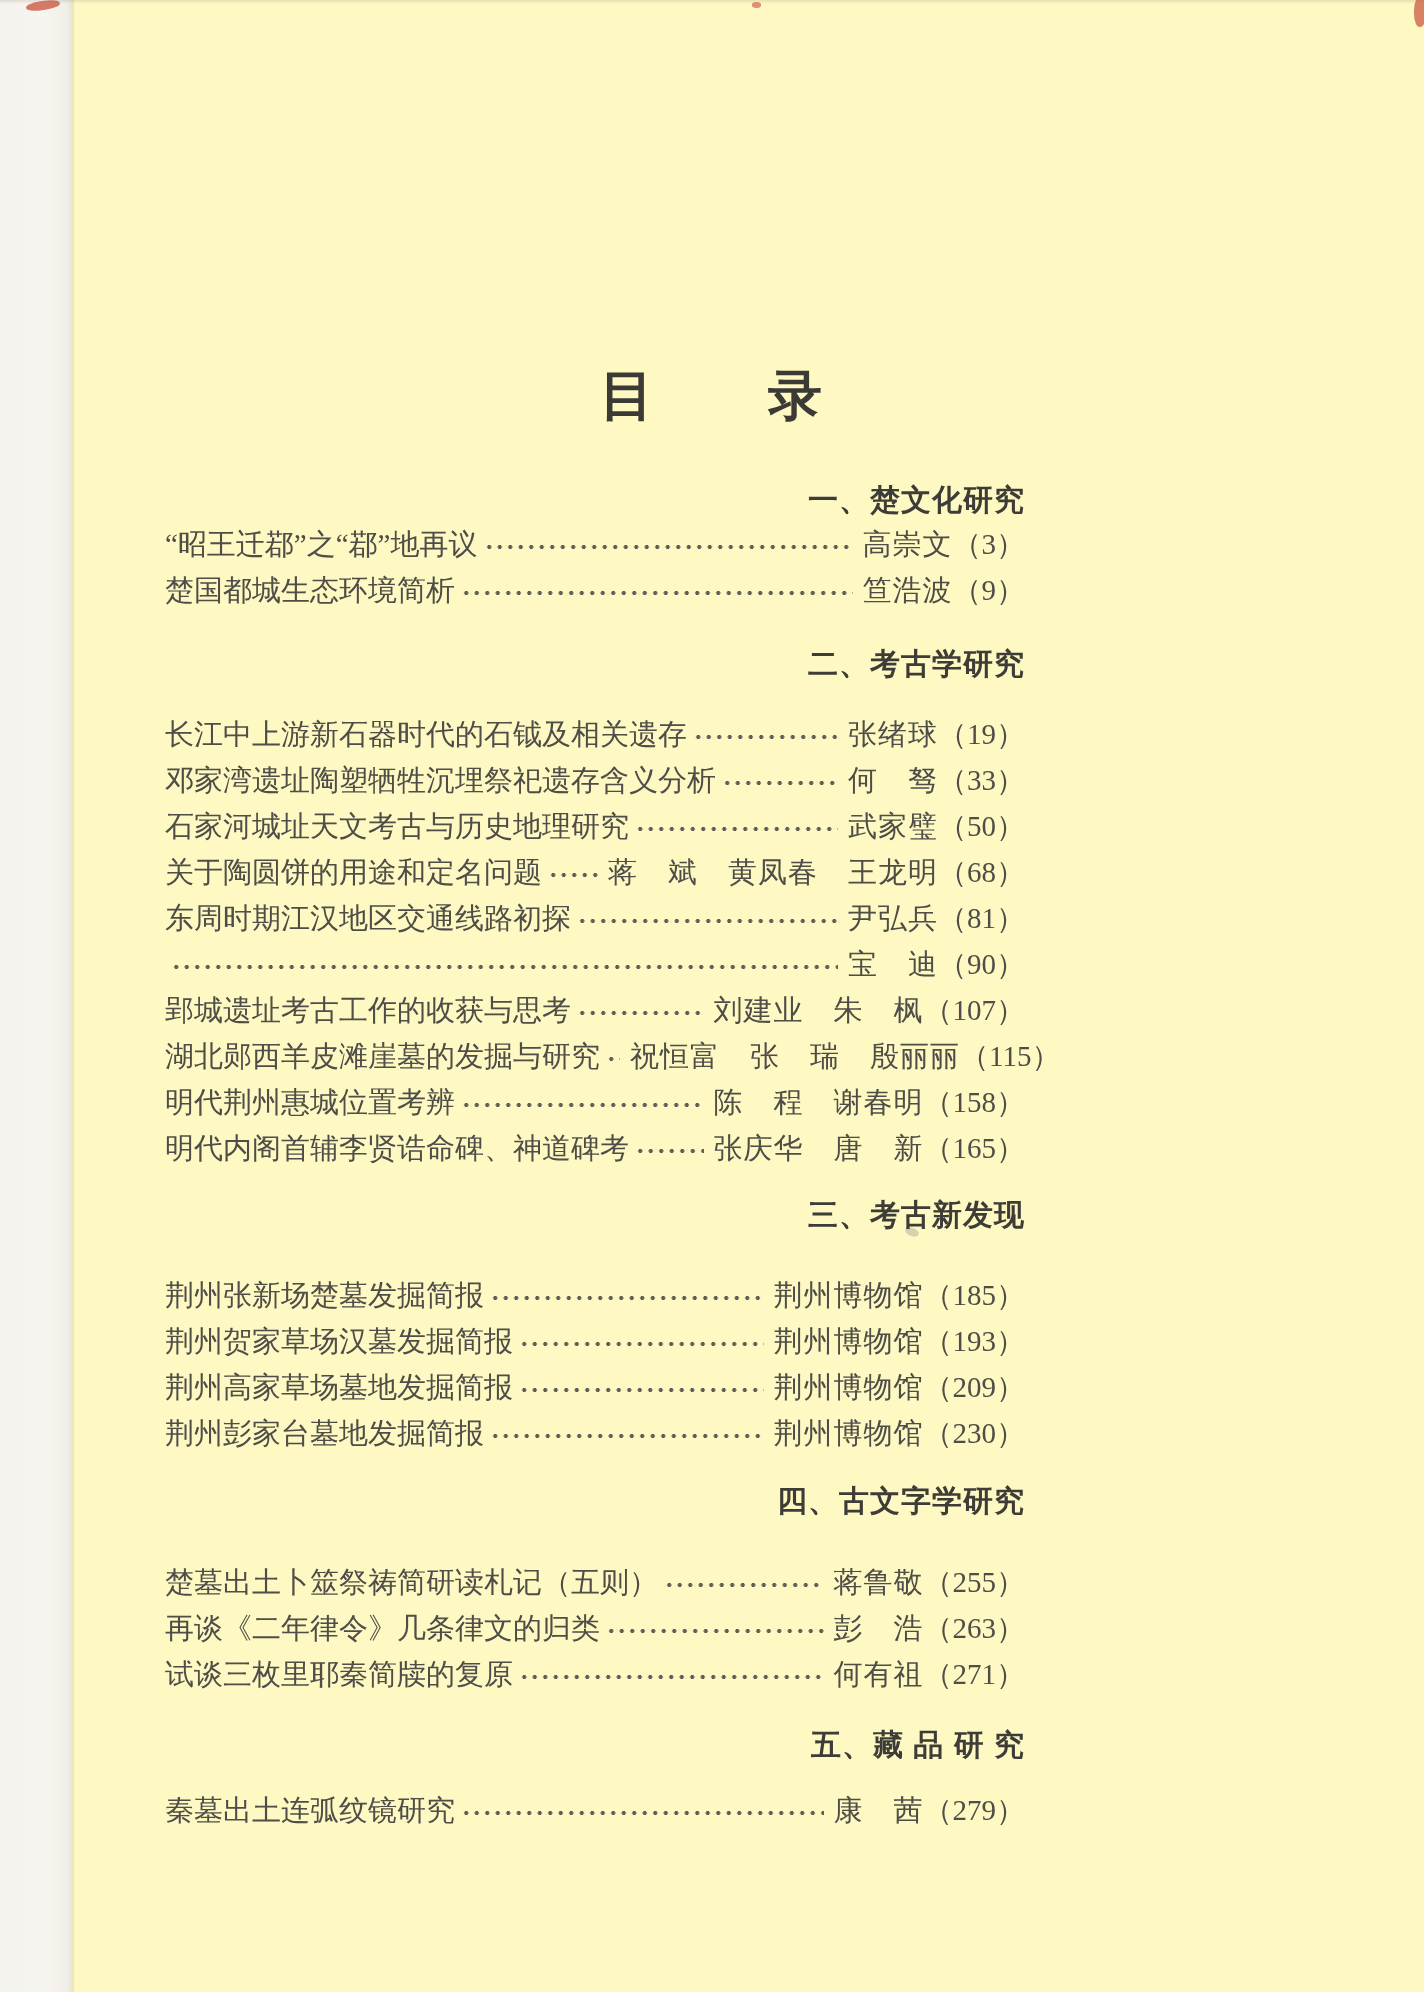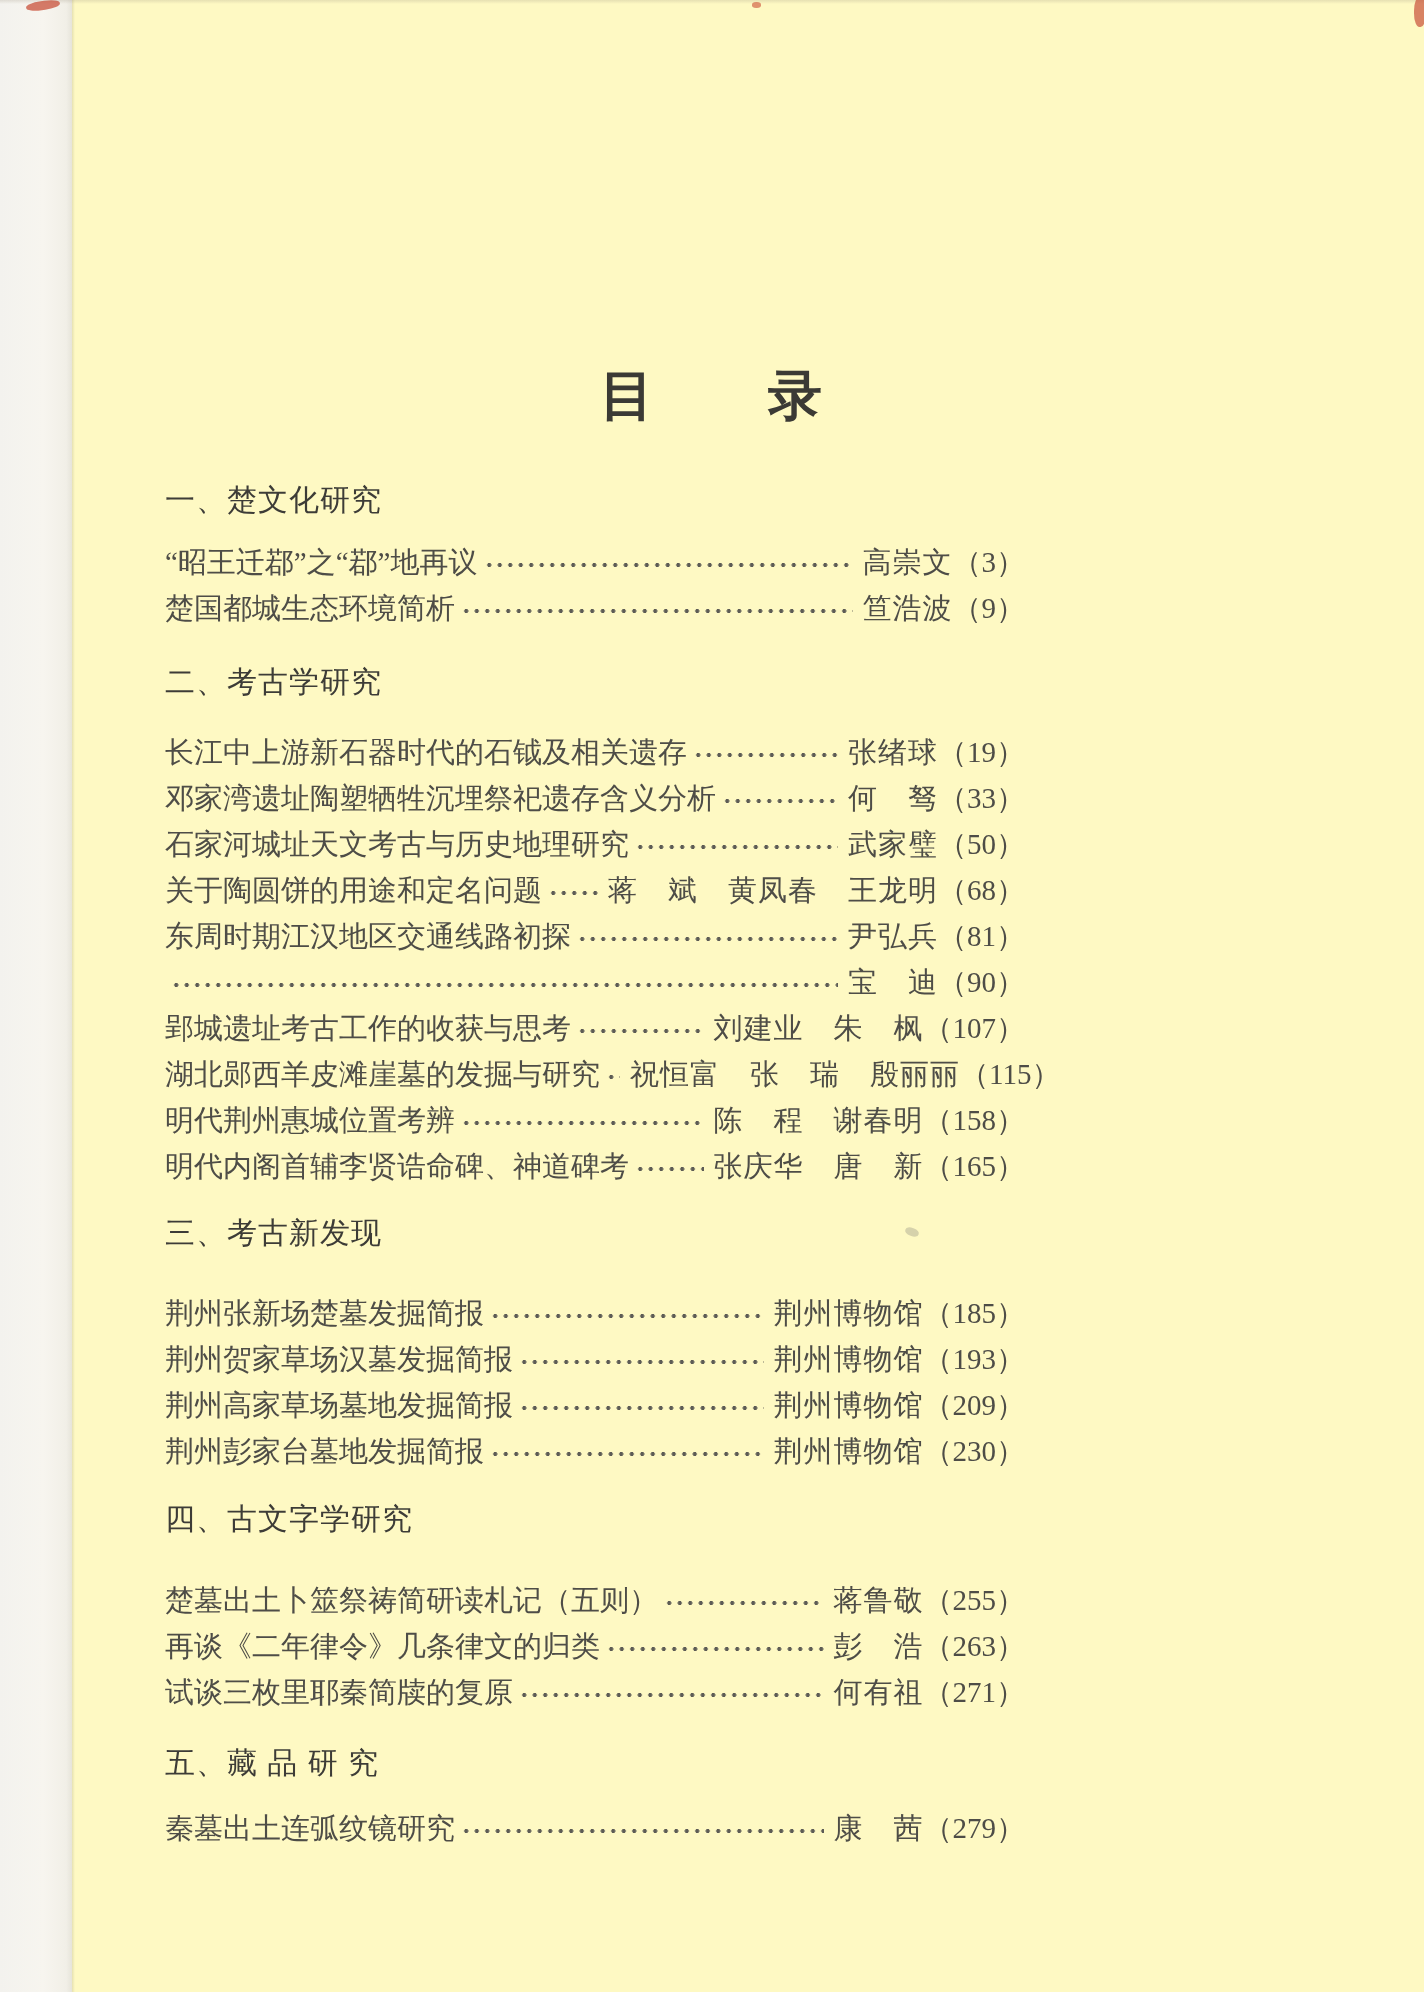--- a/index.html
+++ b/index.html
@@ -41,23 +41,23 @@
     font-size:54px;line-height:60px;font-weight:bold;
     letter-spacing:2px;
     color:#3b3a35;
   }
 
   .sections{
     position:absolute;left:165px;top:478px;width:860px;
   }
   .section-heading{
     height:44px;line-height:44px;
-    text-align:left;
+    text-align:right;
     font-family:"Liberation Sans","DejaVu Sans",sans-serif;
-    font-weight:normal;
+    font-weight:bold;
     font-size:30px;
     color:#3d3c37;
     letter-spacing:1px;
   }
   .entries{display:block;}
   .entry{
     display:flex;align-items:center;
     height:46px;
     font-size:29px;
     white-space:nowrap;
@@ -71,21 +71,21 @@
     background-size:10.5px 8px;
     background-repeat:repeat-x;
     background-position:0 56%;
     min-width:14px;
   }
   .entry-right{flex:0 0 auto;color:#4e4d47;}
   .entry-authors{letter-spacing:1px;}
   .entry-page{letter-spacing:0;}
 
   
-  .section:nth-of-type(1) .entries{margin-top:18px;}
+  .section:nth-of-type(1) .entries{}
   .section:nth-of-type(2) .section-heading{margin-top:28px;}
   .section:nth-of-type(2) .entries{margin-top:26px;}
   .section:nth-of-type(3) .section-heading{margin-top:21px;}
   .section:nth-of-type(3) .entries{margin-top:36px;}
   .section:nth-of-type(4) .section-heading{margin-top:22px;}
   .section:nth-of-type(4) .entries{margin-top:37px;}
   .section:nth-of-type(5) .section-heading{margin-top:25px;}
   .section:nth-of-type(5) .entries{margin-top:21px;}
 </style>
 </head>

